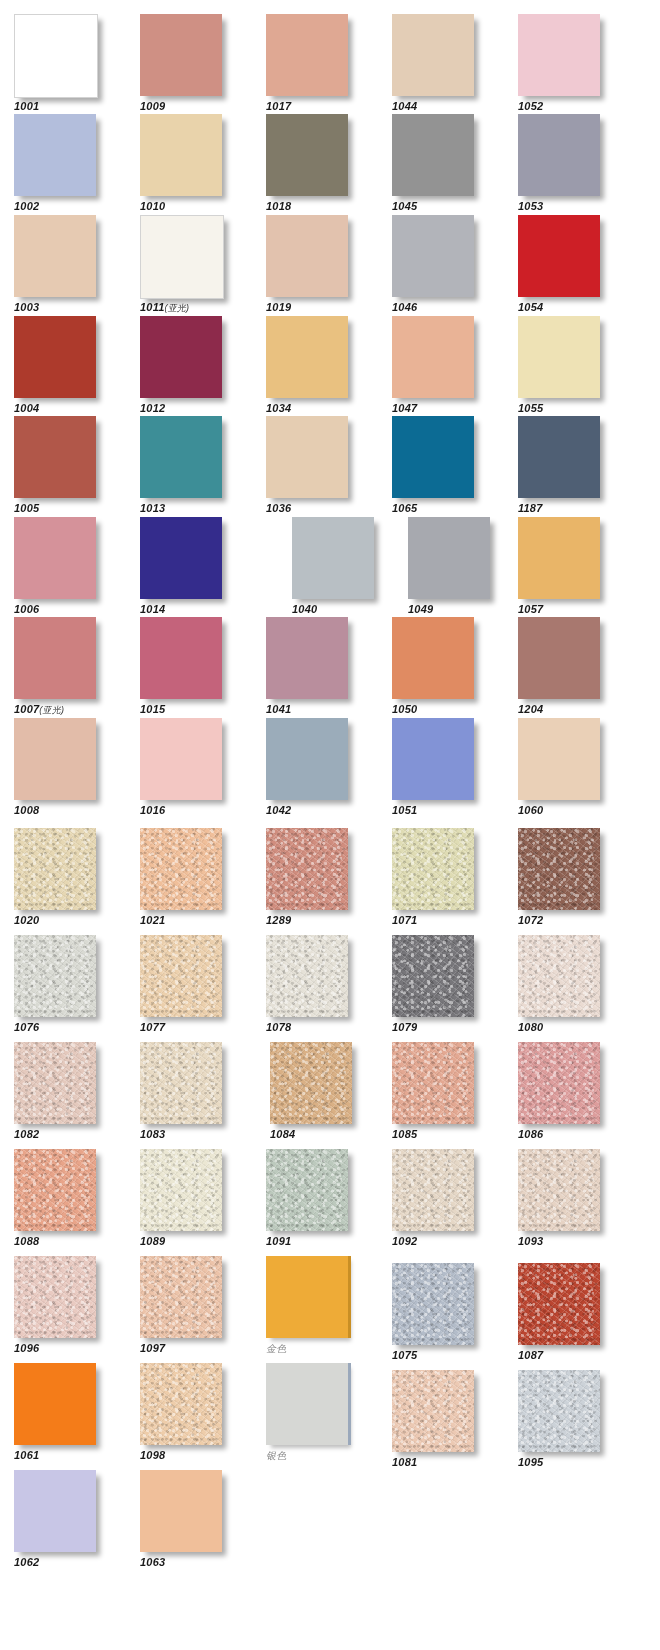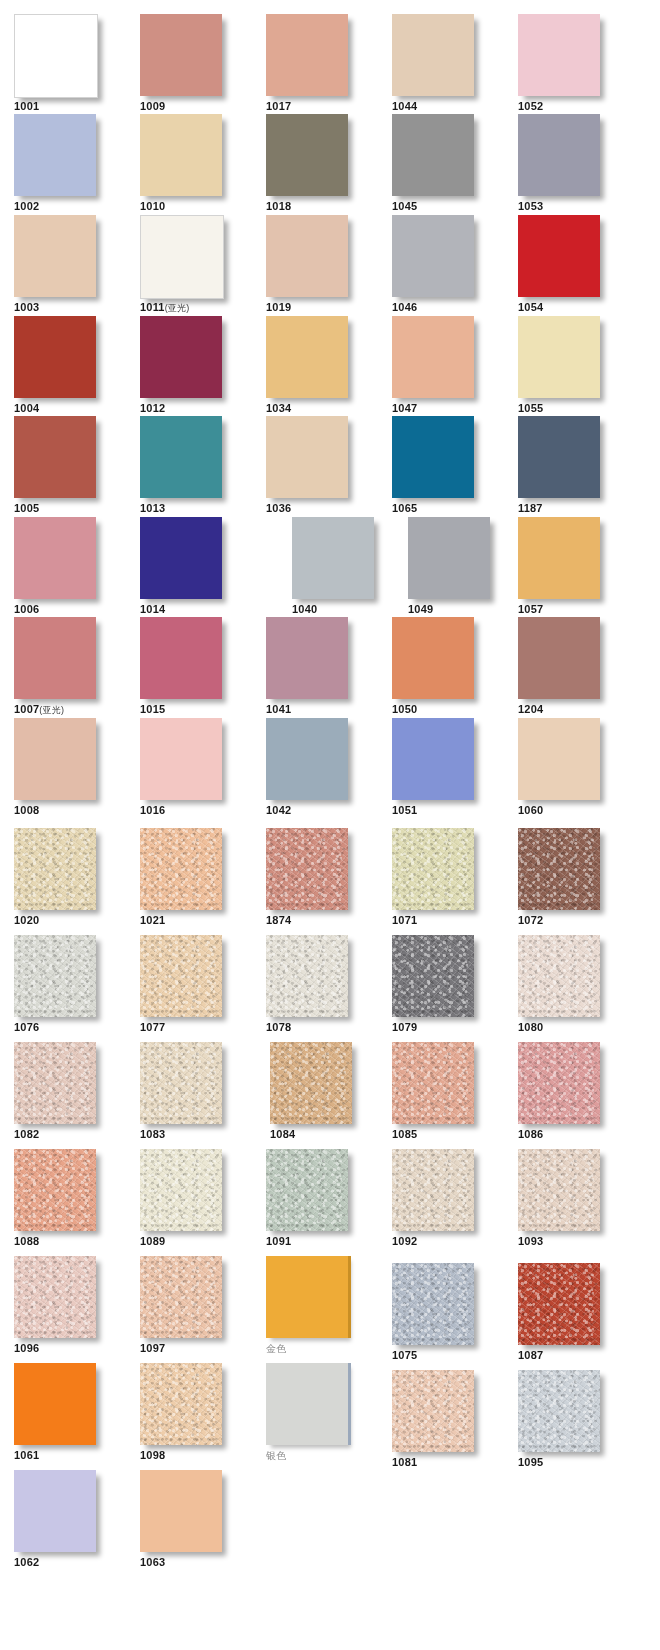--- a/index.html
+++ b/index.html
@@ -9,20 +9,21 @@
     height:1650px;
     background:#ffffff;
     font-family:"Liberation Sans","DejaVu Sans",sans-serif;
     position:relative;
     overflow:hidden;
   }
   #chart{
     position:relative;
     width:528px;
     height:1650px;
+    font-style:italic;
   }
   .swatch-cell{
     position:absolute;
     width:128px;
   }
   .chip{
     position:relative;
     width:82px;
     height:82px;
     box-sizing:border-box;
@@ -357,21 +358,21 @@
     <div class="swatch-cell" style="left: 140px; top: 828px;">
       <div class="chip textured">
         <div class="face" style="background: rgb(240, 191, 154);"></div>
       </div>
       <div class="chip-label">1021</div>
     </div>
     <div class="swatch-cell" style="left: 266px; top: 828px;">
       <div class="chip textured">
         <div class="face" style="background: rgb(208, 141, 126);"></div>
       </div>
-      <div class="chip-label">1874</div>
+      <div class="chip-label">1289</div>
     </div>
     <div class="swatch-cell" style="left: 392px; top: 828px;">
       <div class="chip textured">
         <div class="face" style="background: rgb(223, 220, 180);"></div>
       </div>
       <div class="chip-label">1071</div>
     </div>
     <div class="swatch-cell" style="left: 518px; top: 828px;">
       <div class="chip textured">
         <div class="face" style="background: rgb(142, 97, 82);"></div>

